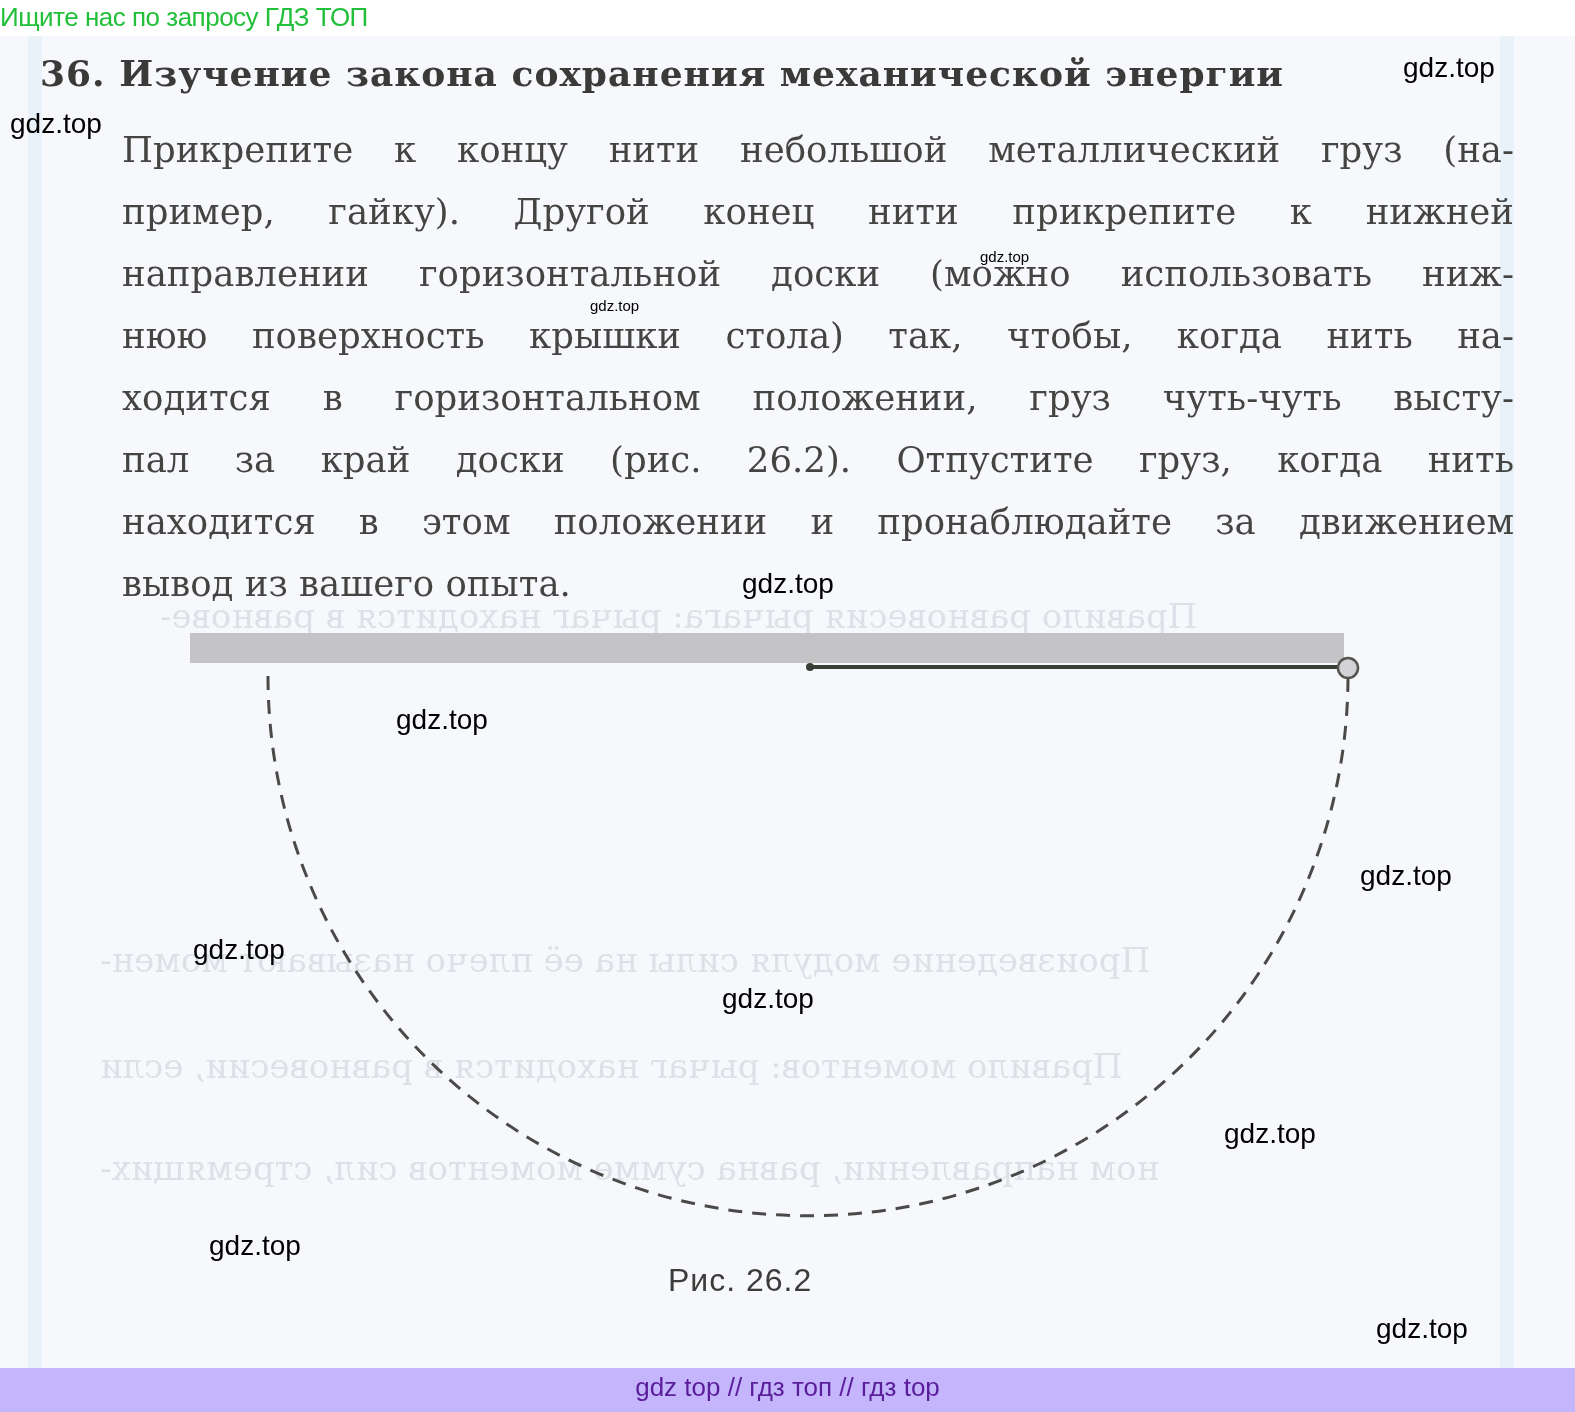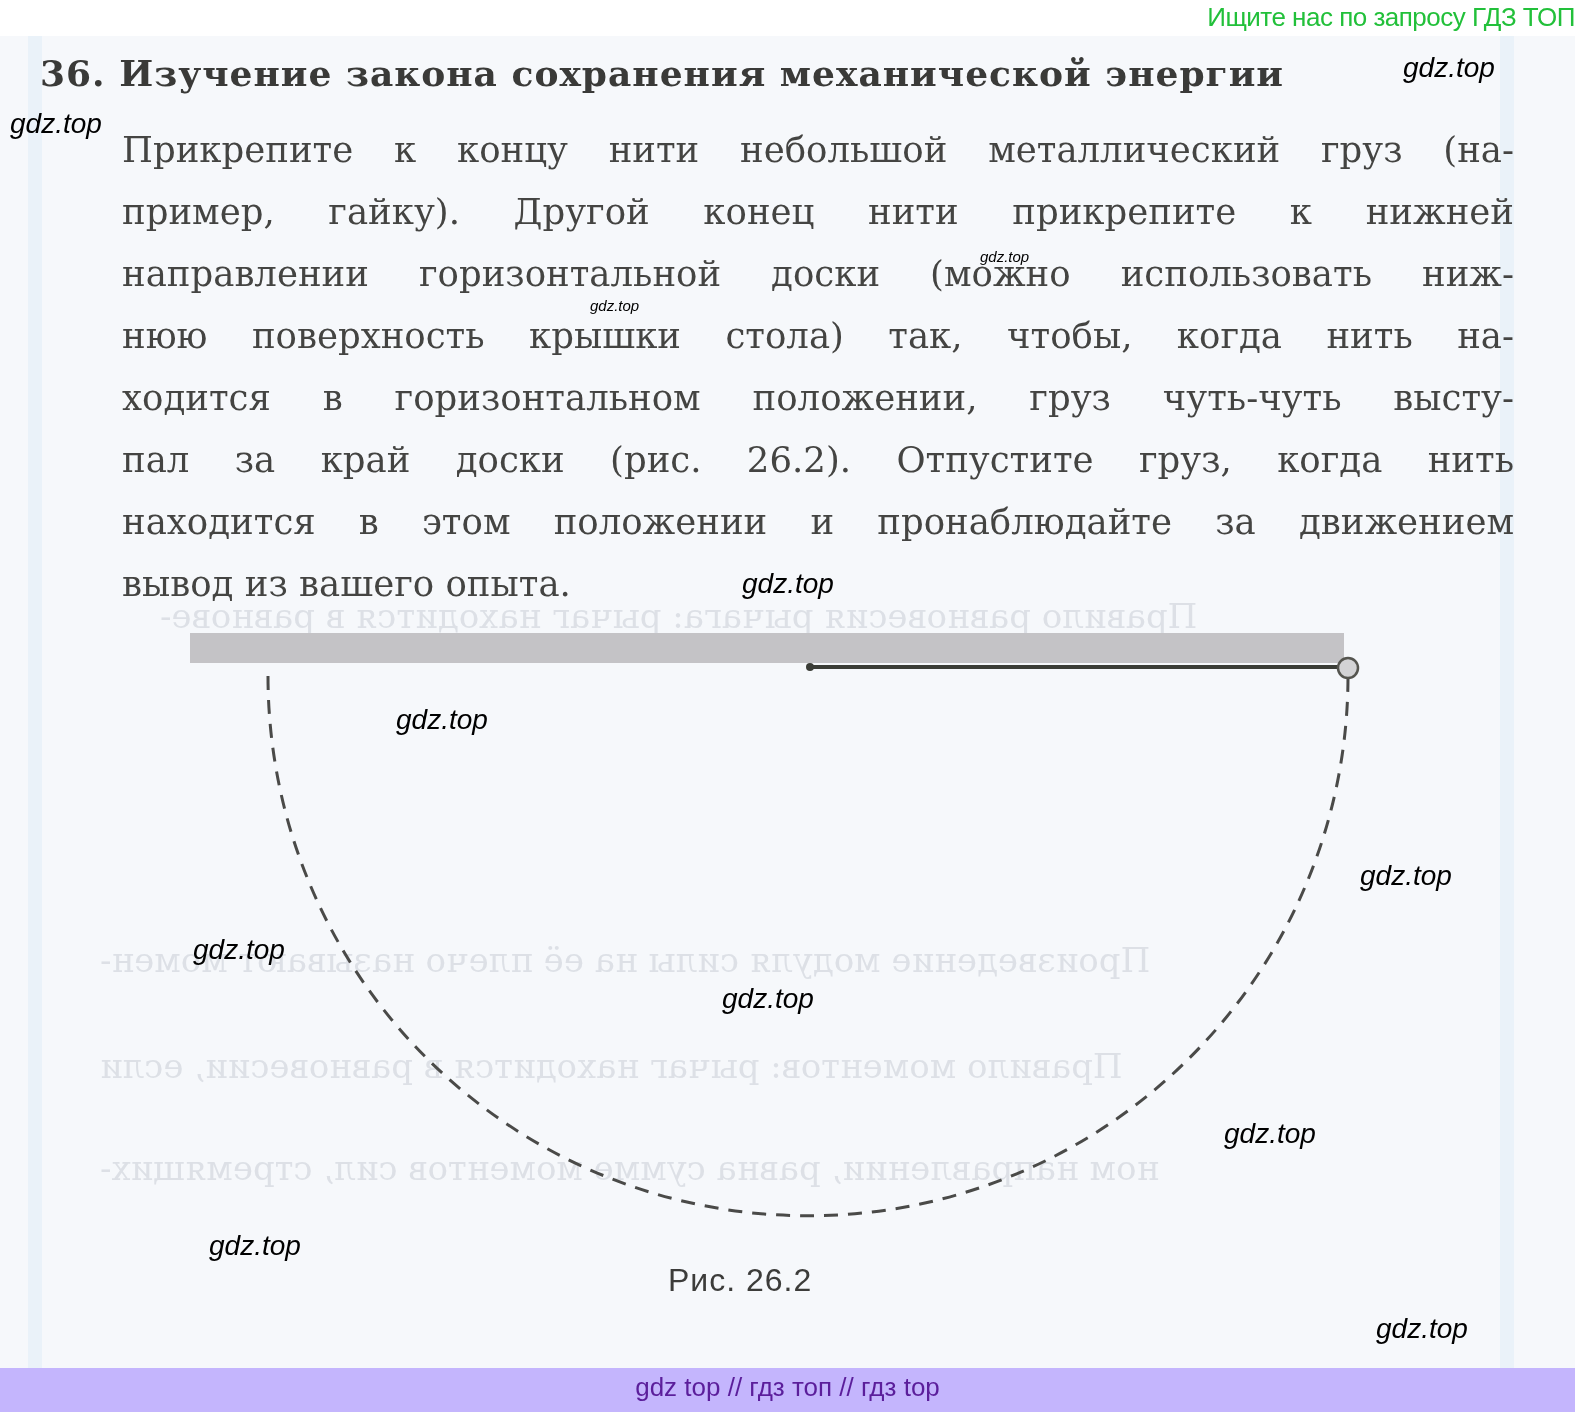--- a/index.html
+++ b/index.html
@@ -1,26 +1,26 @@
 <!DOCTYPE html>
 <html><head>
 <meta charset="utf-8">
 <style>
   html, body { margin:0; padding:0; }
   body { width:1575px; height:1412px; background:#ffffff; position:relative; overflow:hidden; font-family:"DejaVu Serif", serif; }
-  .top-banner { position:absolute; top:0; left:0; width:1575px; height:36px; text-align:right; color:#22c03a; font-family:"Liberation Sans", sans-serif; font-size:26px; line-height:34px; letter-spacing:-0.5px; }
+  .top-banner { position:absolute; top:0; left:0; width:1575px; height:36px; text-align:left; color:#22c03a; font-family:"Liberation Sans", sans-serif; font-size:26px; line-height:34px; letter-spacing:-0.5px; }
   .page { position:absolute; left:0; top:36px; width:1575px; height:1332px; background:#f6f8fb; }
   .page-edge-left { position:absolute; left:28px; top:36px; width:14px; height:1332px; background:#eaf2f9; }
   .page-edge-right { position:absolute; left:1500px; top:36px; width:14px; height:1332px; background:#eaf2f9; }
   .ghost { position:absolute; color:#c9ced6; opacity:0.55; font-family:"DejaVu Serif", serif; font-size:34px; white-space:nowrap; transform:scaleX(-1); }
   .title { position:absolute; left:40px; top:52px; font-family:"DejaVu Serif", serif; font-weight:bold; font-size:36px; color:#3a3a38; letter-spacing:1px; white-space:nowrap; }
   .body-text { position:absolute; left:122px; top:112px; width:1392px; font-family:"DejaVu Serif", serif; font-size:35.5px; color:#444442; line-height:49px; }
   .body-text .ln { display:block; text-align:justify; text-align-last:justify; white-space:nowrap; height:49px;margin-top:13px; }
   .body-text .ln.last { text-align-last:left; }
-  .wm { position:absolute; font-family:"Liberation Sans", sans-serif; color:#000; font-size:28px; white-space:nowrap;font-style:italic; }
+  .wm { position:absolute; font-family:"Liberation Sans", sans-serif; color:#000; font-size:28px; white-space:nowrap; }
   .wm.small { font-size:15px; }
   .fig { position:absolute; left:0; top:0; }
   .caption { position:absolute; left:668px; top:1262px; font-family:"Liberation Sans", sans-serif; font-weight:normal; font-size:32px; color:#3c3c3a; letter-spacing:1px; }
   .bottom-links { position:absolute; left:0; top:1368px; width:1575px; height:44px; background:#c4b5fd; text-align:center; color:#5b1e9b; font-family:"Liberation Sans", sans-serif; font-size:26px; line-height:38px; }
 </style>
 </head>
 <body>
 
 <div class="top-banner">Ищите нас по запросу ГДЗ ТОП</div>
 

